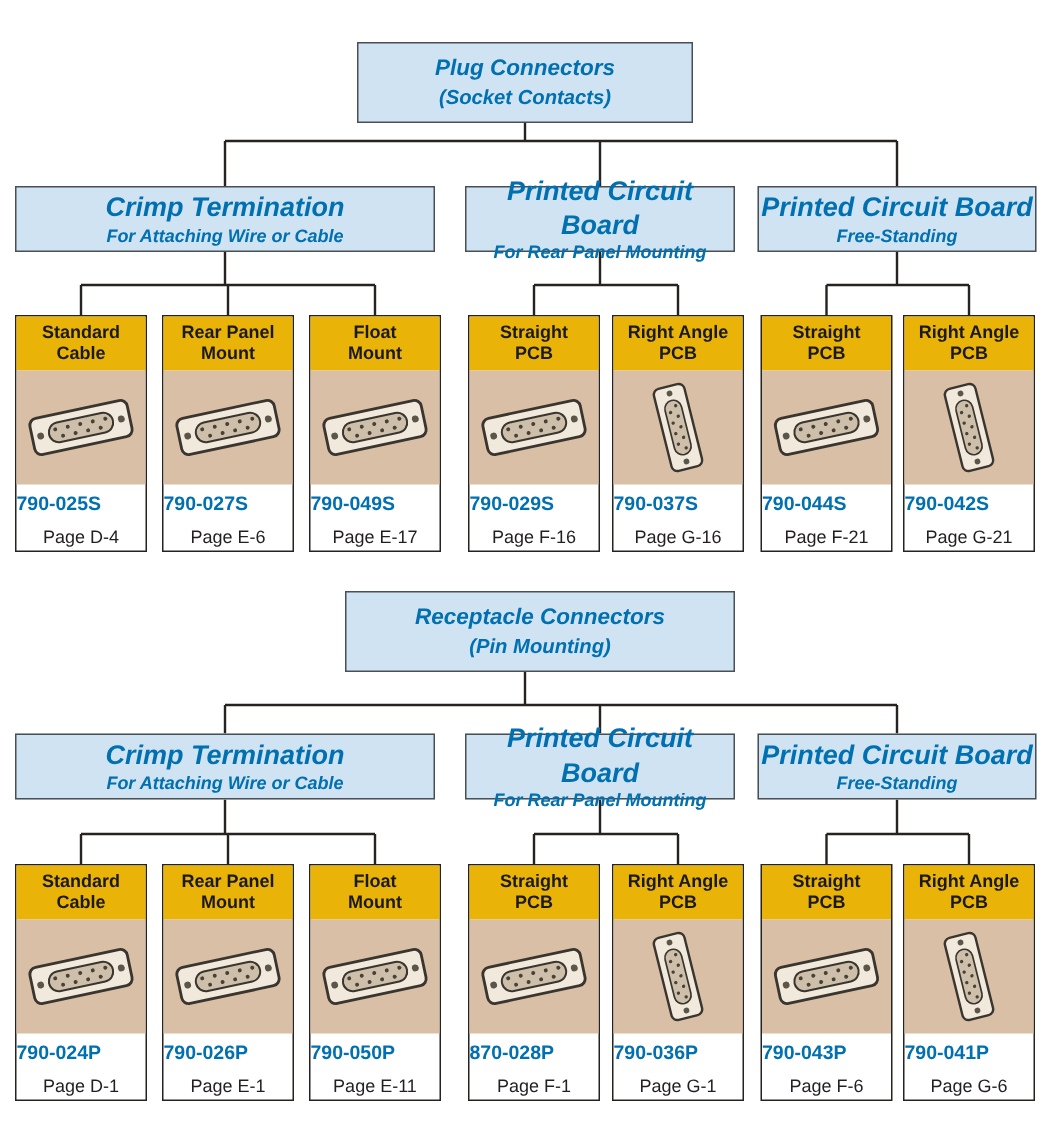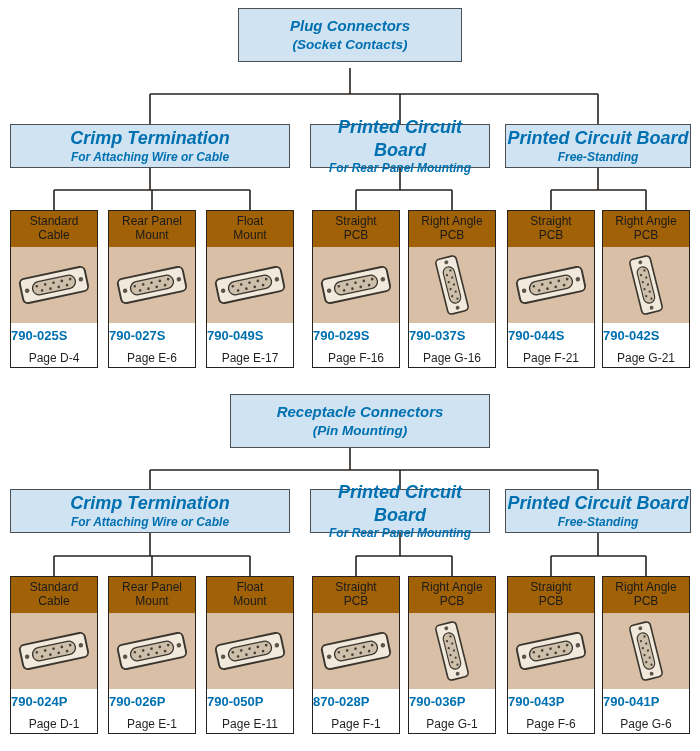--- a/index.html
+++ b/index.html
@@ -17,23 +17,23 @@
   .hdr-title{font-size:15px;line-height:1.3;}
   .hdr-sub{font-size:13.5px;line-height:1.3;}
   .cat-title{font-size:18px;line-height:1.25;}
   .cat-sub{font-size:12px;line-height:1.25;}
   .card{
     position:absolute;z-index:1;width:88px;height:158px;box-sizing:border-box;
     background:#ffffff;border:1.6px solid #26221f;
     display:flex;flex-direction:column;
   }
   .card-title{
-    background:#a16207;height:36px;flex:0 0 36px;
+    background:#eab308;height:36px;flex:0 0 36px;
     display:flex;flex-direction:column;align-items:center;justify-content:center;
-    font-weight:normal;font-size:12px;line-height:1.15;color:#1a1a1a;text-align:center;
+    font-weight:bold;font-size:12px;line-height:1.15;color:#1a1a1a;text-align:center;
   }
   .card-img{
     background:#d8bfa5;height:76px;flex:0 0 76px;
     display:flex;align-items:center;justify-content:center;overflow:hidden;
   }
   .card-part{margin-top:5px;text-align:left;font-weight:bold;font-size:13px;color:#0070b0;}
   .card-page{margin-top:8px;text-align:center;font-size:12px;color:#231f20;}
   .conn{width:72px;height:42px;transform:rotate(-12deg);}
   .conn.vert{transform:rotate(76deg) scale(.85);}
   .defs-hidden{position:absolute;width:0;height:0;overflow:hidden;}
@@ -67,21 +67,21 @@
     <path d="M350 68 V94 M150 94 H598 M150 94 V124 M400 94 V124 M598 94 V124
              M150 168 V190 M54 190 H250 M54 190 V210 M152 190 V210 M250 190 V210
              M400 168 V190 M356 190 H452 M356 190 V210 M452 190 V210
              M598 168 V190 M551 190 H646 M551 190 V210 M646 190 V210" fill="none" stroke="#26221f" stroke-width="1.6"></path>
     <path d="M350 448 V470 M150 470 H598 M150 470 V489 M400 470 V489 M598 470 V489
              M150 533 V556 M54 556 H250 M54 556 V576 M152 556 V576 M250 556 V576
              M400 533 V556 M356 556 H452 M356 556 V576 M452 556 V576
              M598 533 V556 M551 556 H646 M551 556 V576 M646 556 V576" fill="none" stroke="#26221f" stroke-width="1.6"></path>
   </svg>
 
-  <div class="bluebox" style="left:238px;top:8px;width:224px;height:54px">
+  <div class="bluebox" style="left:238px;top:28px;width:224px;height:54px">
     <span class="hdr-title">Plug Connectors</span>
     <span class="hdr-sub">(Socket Contacts)</span>
   </div>
 
   <div class="bluebox" style="left:10px;top:124px;width:280px;height:44px">
     <span class="cat-title">Crimp Termination</span>
     <span class="cat-sub">For Attaching Wire or Cable</span>
   </div>
   <div class="bluebox" style="left:310px;top:124px;width:180px;height:44px">
     <span class="cat-title">Printed Circuit Board</span>

